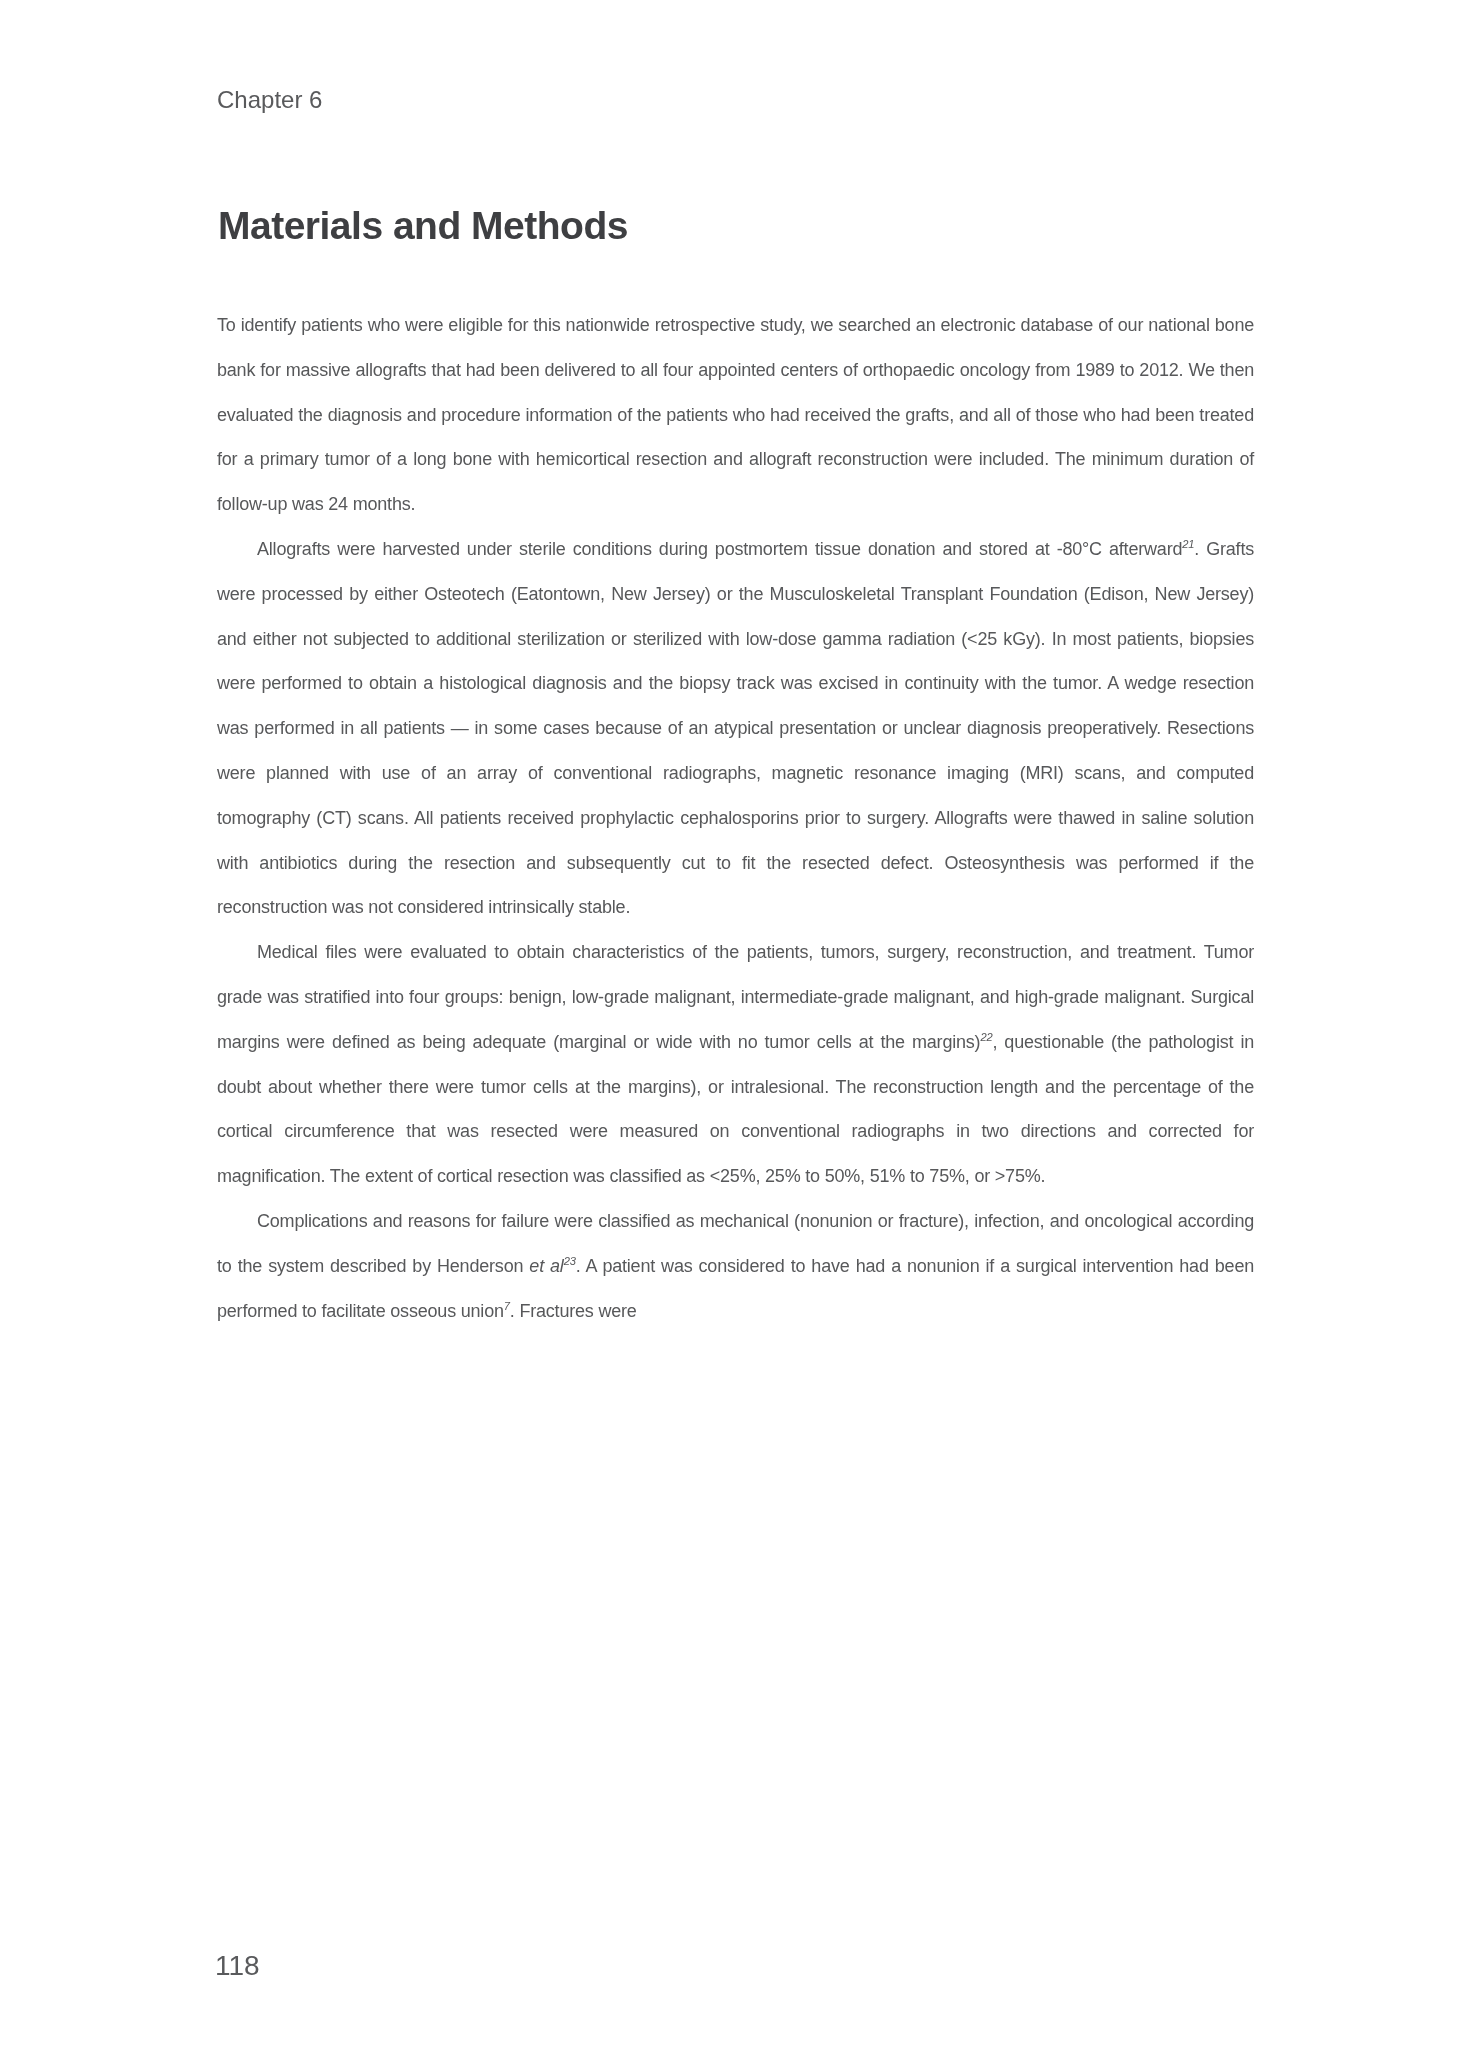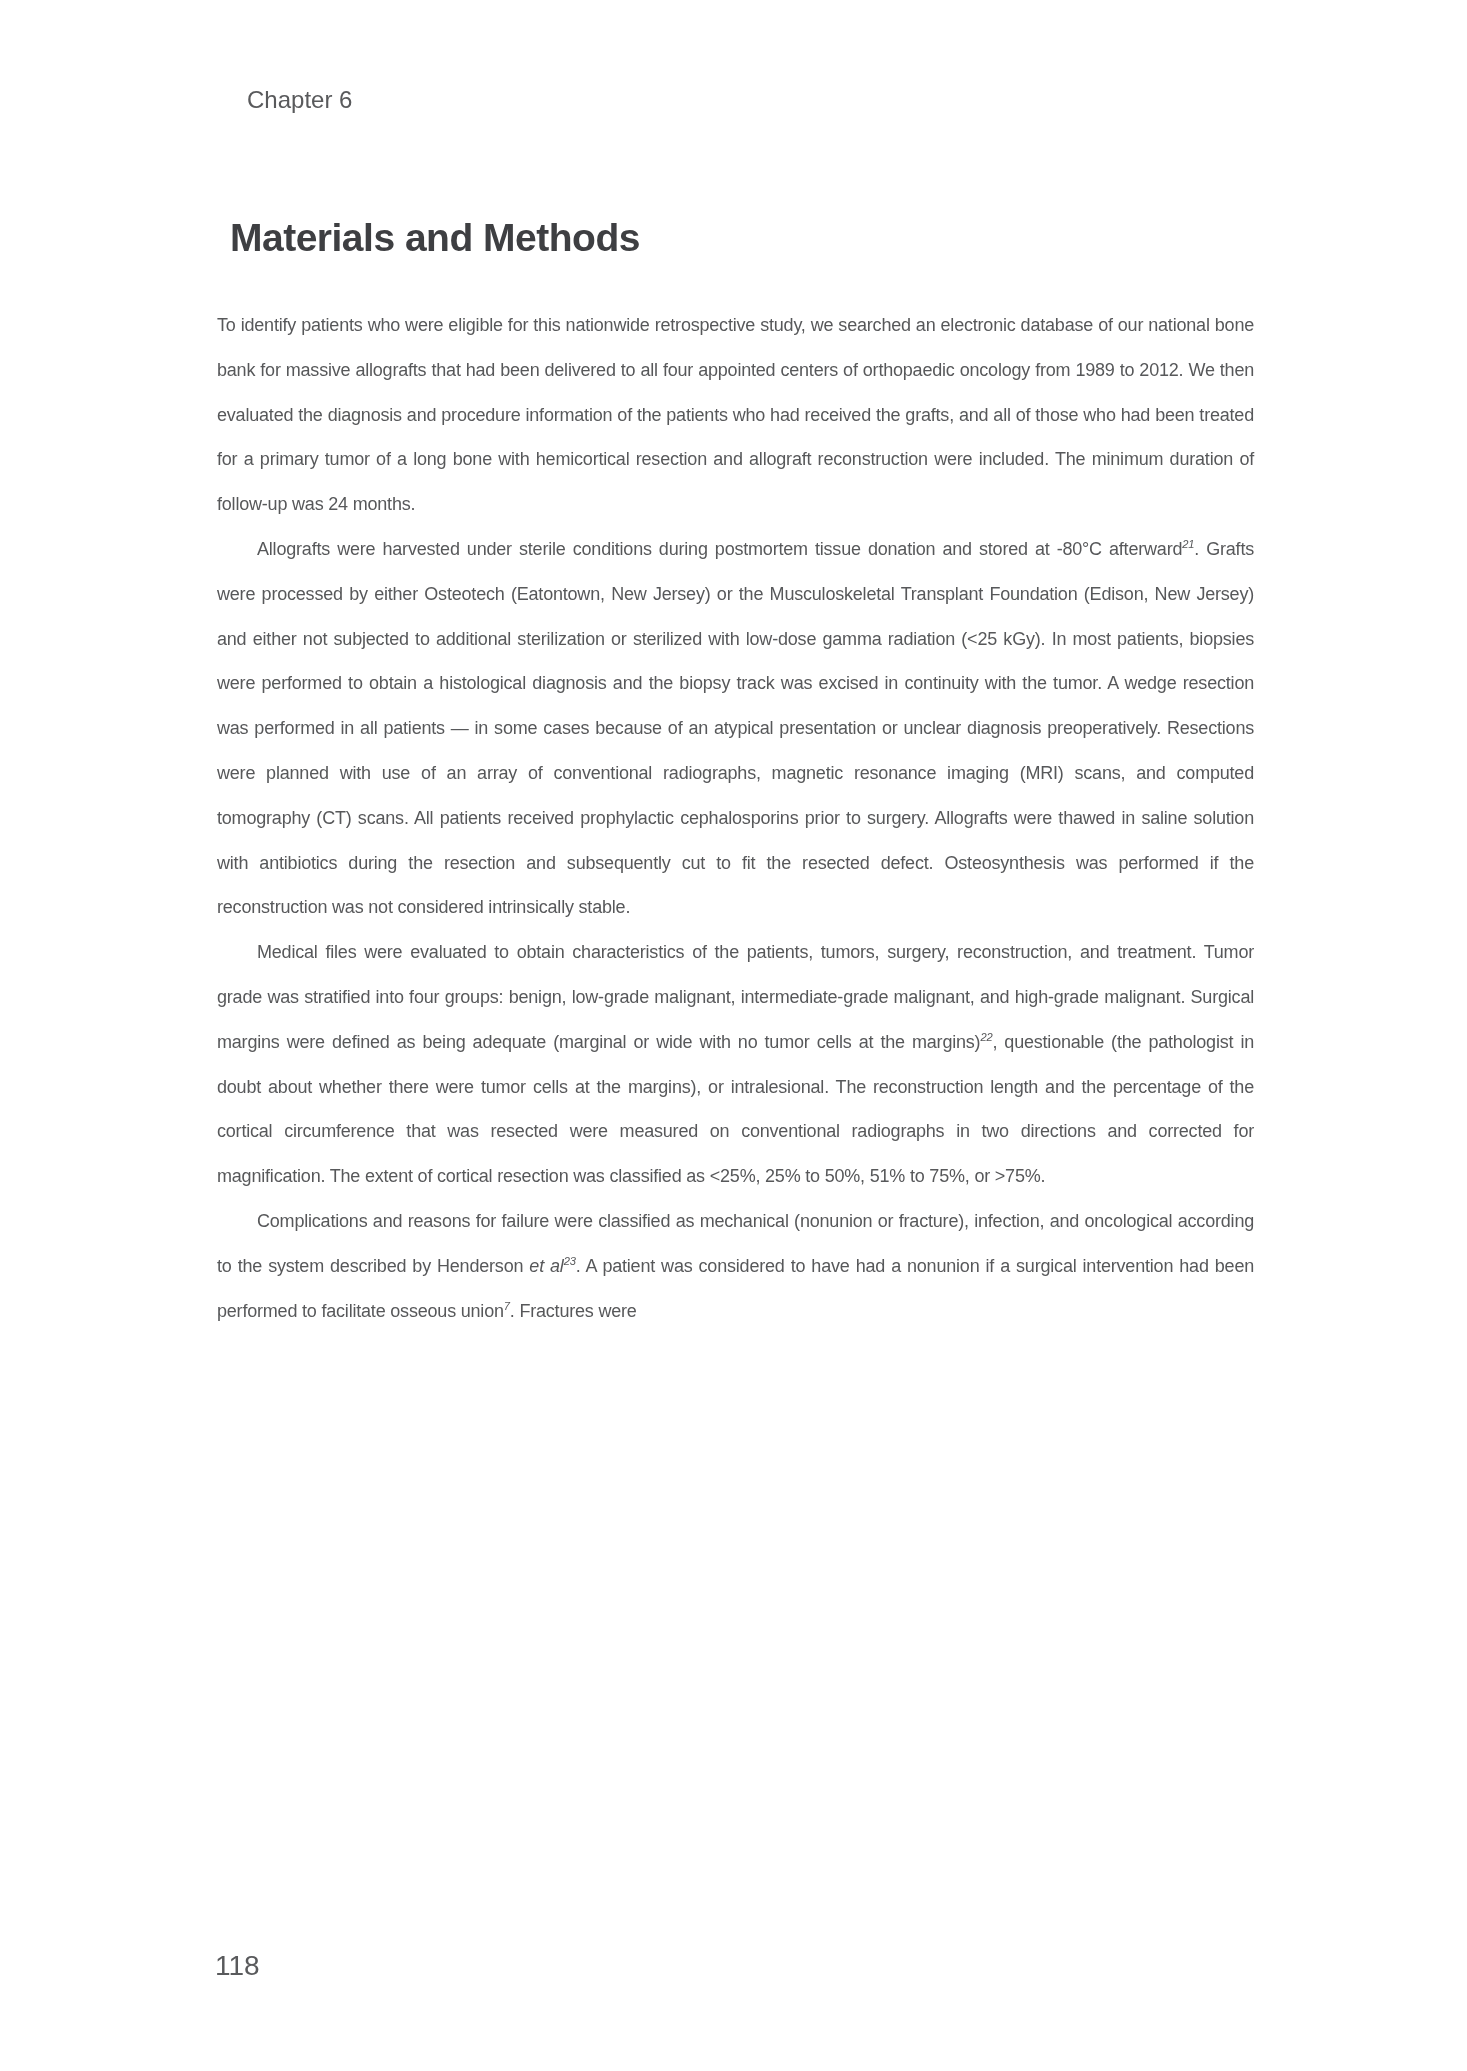--- a/index.html
+++ b/index.html
@@ -16,27 +16,26 @@
     font-family: "Liberation Sans", "DejaVu Sans", sans-serif;
     overflow: hidden;
   }
   .running-header {
     position: absolute;
     left: 217px;
     top: 86px;
     font-size: 24px;
     line-height: 1.2;
     color: var(--muted-color, #595a5c);
-    margin-left: 30px;
   }
   .heading {
     position: absolute;
     left: 214px;
     top: 200px;
-    margin: 16px;
+    margin: 4px;
     font-size: 39px;
     font-weight: 700;
     letter-spacing: -0.5px;
     color: var(--heading-color, #3e3f42);
   }
   .body-text {
     position: absolute;
     left: 217px;
     top: 303px;
     width: 1037px;

